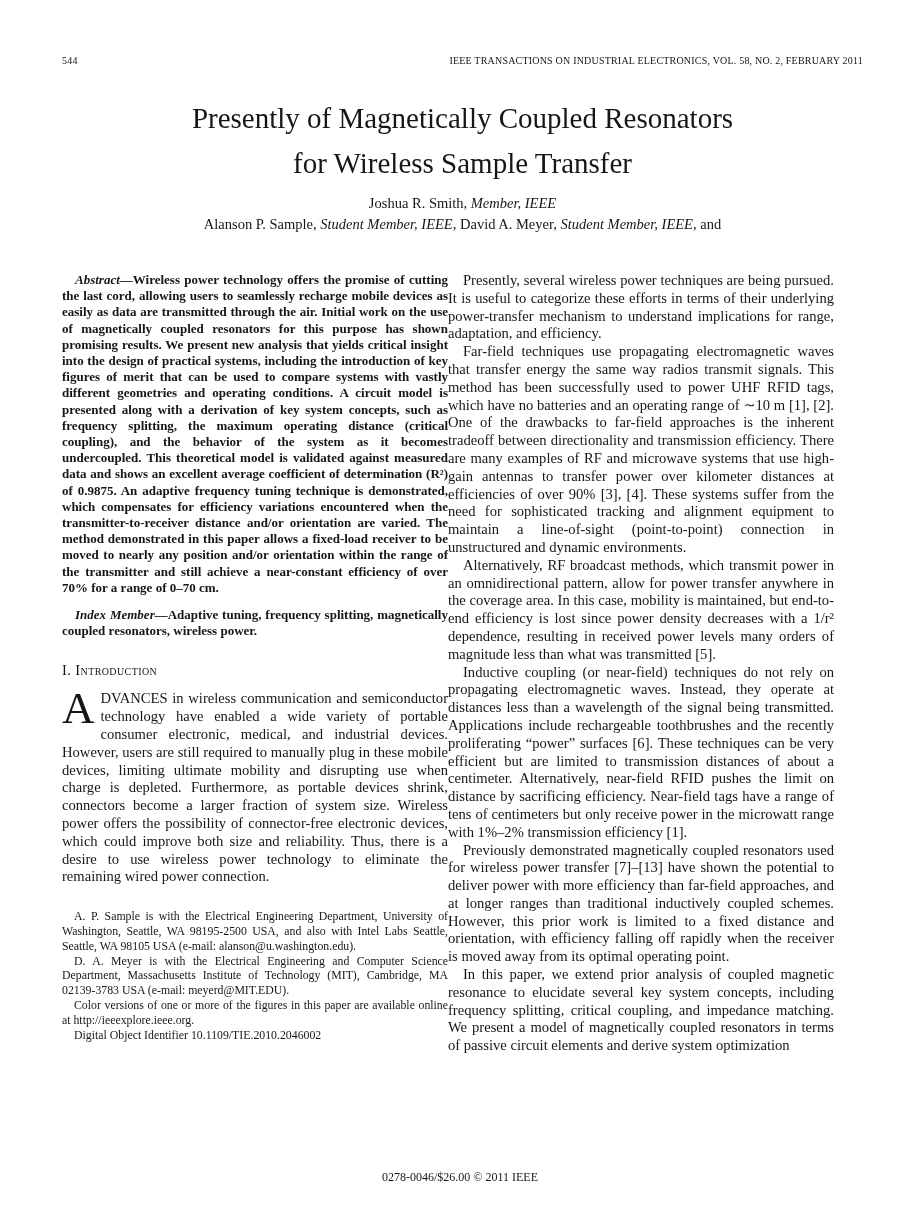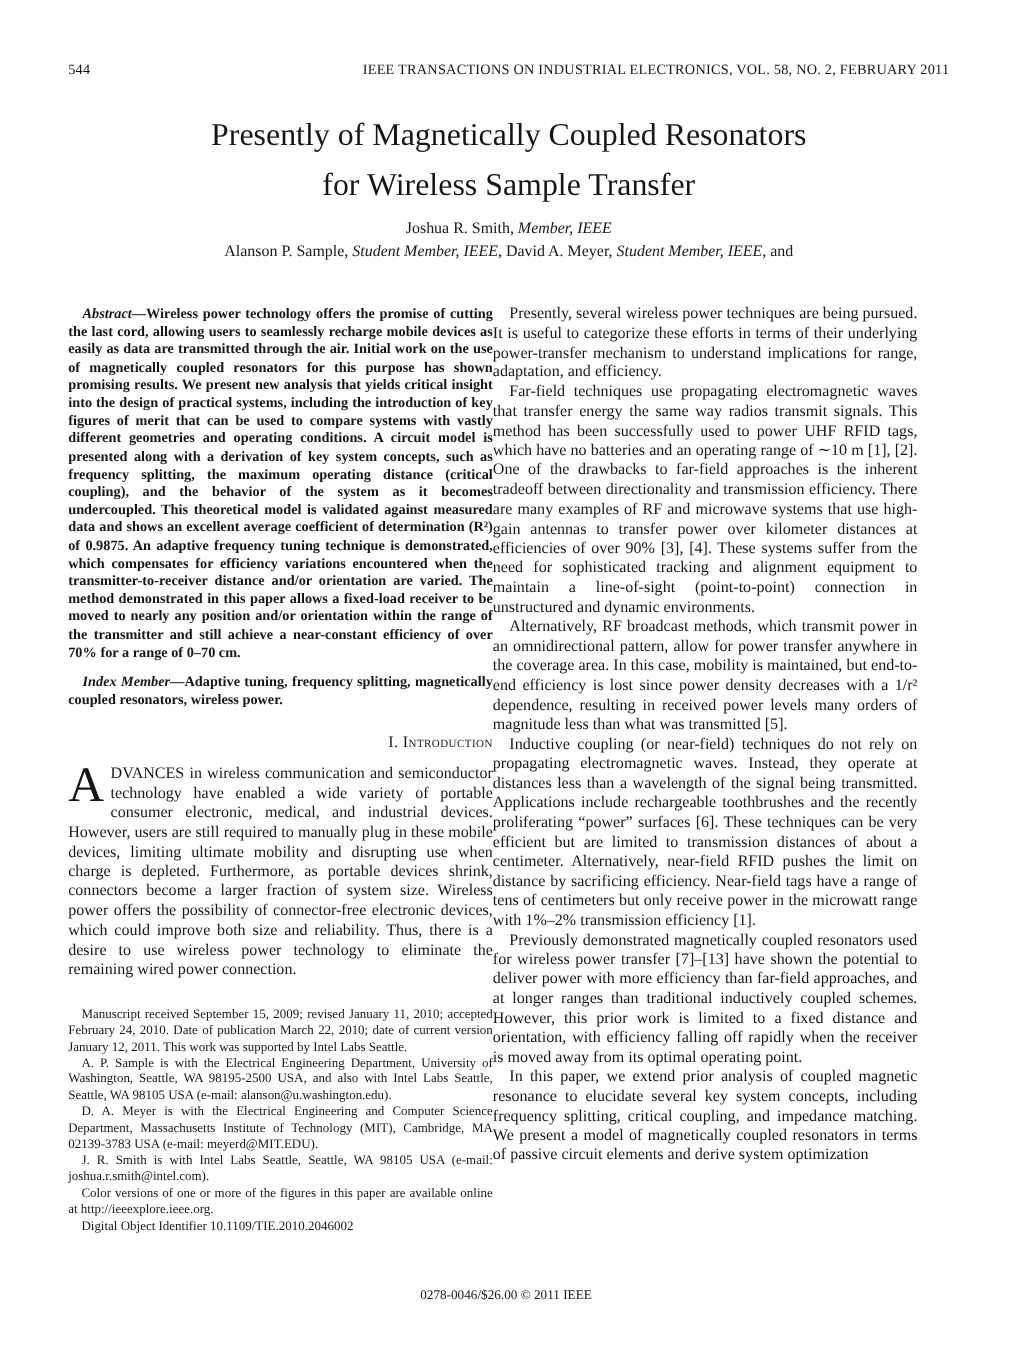--- a/index.html
+++ b/index.html
@@ -12,21 +12,21 @@
     color: #161616;
     font-family: "Liberation Serif", "DejaVu Serif", serif;
     box-sizing: border-box;
     padding: 55px 61px 0 62px;
     overflow: hidden;
   }
   .running-head {
     display: flex;
     justify-content: space-between;
     align-items: baseline;
-    font-size: 13px;
+    font-size: 10px;
     letter-spacing: 0.2px;
   }
   .paper-title {
     margin: 30px 0 0 0;
     font-size: 29px;
     font-weight: normal;
     line-height: 45px;
     text-align: center;
   }
   .paper-title .tl { display: block; }
@@ -50,21 +50,21 @@
     text-align: justify;
     text-indent: 13px;
   }
   .index-terms { margin-top: 11px; }
   .lead-it { font-style: italic; }
   .section-heading {
     margin: 23px 0 11px 0;
     font-size: 14.5px;
     font-weight: normal;
     font-variant: small-caps;
-    text-align: right;
+    text-align: left;
     letter-spacing: 0.4px;
   }
   .body-par {
     margin: 0;
     font-size: 14.6px;
     line-height: 17.8px;
     text-align: justify;
     text-indent: 15px;
   }
   .body-par.no-indent { text-indent: 0; }
@@ -120,24 +120,22 @@
     <div class="col">
       <p class="abstract"><span class="lead-it">Abstract—</span><span>Wireless power technology offers the promise of cutting the last cord, allowing users to seamlessly recharge mobile devices as easily as data are transmitted through the air. Initial work on the use of magnetically coupled resonators for this purpose has shown promising results. We present new analysis that yields critical insight into the design of practical systems, including the introduction of key figures of merit that can be used to compare systems with vastly different geometries and operating conditions. A circuit model is presented along with a derivation of key system concepts, such as frequency splitting, the maximum operating distance (critical coupling), and the behavior of the system as it becomes undercoupled. This theoretical model is validated against measured data and shows an excellent average coefficient of determination (R²) of 0.9875. An adaptive frequency tuning technique is demonstrated, which compensates for efficiency variations encountered when the transmitter-to-receiver distance and/or orientation are varied. The method demonstrated in this paper allows a fixed-load receiver to be moved to nearly any position and/or orientation within the range of the transmitter and still achieve a near-constant efficiency of over 70% for a range of 0–70 cm.</span></p>
 
       <p class="index-terms"><span class="lead-it">Index Member—</span><span>Adaptive tuning, frequency splitting, magnetically coupled resonators, wireless power.</span></p>
 
       <h2 class="section-heading">I. Introduction</h2>
 
       <p class="body-par no-indent"><span class="dropcap">A</span><span>DVANCES in wireless communication and semiconductor technology have enabled a wide variety of portable consumer electronic, medical, and industrial devices. However, users are still required to manually plug in these mobile devices, limiting ultimate mobility and disrupting use when charge is depleted. Furthermore, as portable devices shrink, connectors become a larger fraction of system size. Wireless power offers the possibility of connector-free electronic devices, which could improve both size and reliability. Thus, there is a desire to use wireless power technology to eliminate the remaining wired power connection.</span></p>
 
       <div class="footnotes">
-        <p class="footnote">Manuscript received September 15, 2009; revised January 11, 2010; accepted February 24, 2010. Date of publication March 22, 2010; date of current version January 12, 2011. This work was supported by Intel Labs Seattle.</p>
         <p class="footnote">A. P. Sample is with the Electrical Engineering Department, University of Washington, Seattle, WA 98195-2500 USA, and also with Intel Labs Seattle, Seattle, WA 98105 USA (e-mail: alanson@u.washington.edu).</p>
         <p class="footnote">D. A. Meyer is with the Electrical Engineering and Computer Science Department, Massachusetts Institute of Technology (MIT), Cambridge, MA 02139-3783 USA (e-mail: meyerd@MIT.EDU).</p>
-        <p class="footnote">J. R. Smith is with Intel Labs Seattle, Seattle, WA 98105 USA (e-mail: joshua.r.smith@intel.com).</p>
         <p class="footnote">Color versions of one or more of the figures in this paper are available online at http://ieeexplore.ieee.org.</p>
         <p class="footnote">Digital Object Identifier 10.1109/TIE.2010.2046002</p>
       </div>
     </div>
 
     <div class="col">
       <p class="body-par">Presently, several wireless power techniques are being pursued. It is useful to categorize these efforts in terms of their underlying power-transfer mechanism to understand implications for range, adaptation, and efficiency.</p>
       <p class="body-par">Far-field techniques use propagating electromagnetic waves that transfer energy the same way radios transmit signals. This method has been successfully used to power UHF RFID tags, which have no batteries and an operating range of ∼10 m [1], [2]. One of the drawbacks to far-field approaches is the inherent tradeoff between directionality and transmission efficiency. There are many examples of RF and microwave systems that use high-gain antennas to transfer power over kilometer distances at efficiencies of over 90% [3], [4]. These systems suffer from the need for sophisticated tracking and alignment equipment to maintain a line-of-sight (point-to-point) connection in unstructured and dynamic environments.</p>
       <p class="body-par">Alternatively, RF broadcast methods, which transmit power in an omnidirectional pattern, allow for power transfer anywhere in the coverage area. In this case, mobility is maintained, but end-to-end efficiency is lost since power density decreases with a 1/r² dependence, resulting in received power levels many orders of magnitude less than what was transmitted [5].</p>
       <p class="body-par">Inductive coupling (or near-field) techniques do not rely on propagating electromagnetic waves. Instead, they operate at distances less than a wavelength of the signal being transmitted. Applications include rechargeable toothbrushes and the recently proliferating “power” surfaces [6]. These techniques can be very efficient but are limited to transmission distances of about a centimeter. Alternatively, near-field RFID pushes the limit on distance by sacrificing efficiency. Near-field tags have a range of tens of centimeters but only receive power in the microwatt range with 1%–2% transmission efficiency [1].</p>

